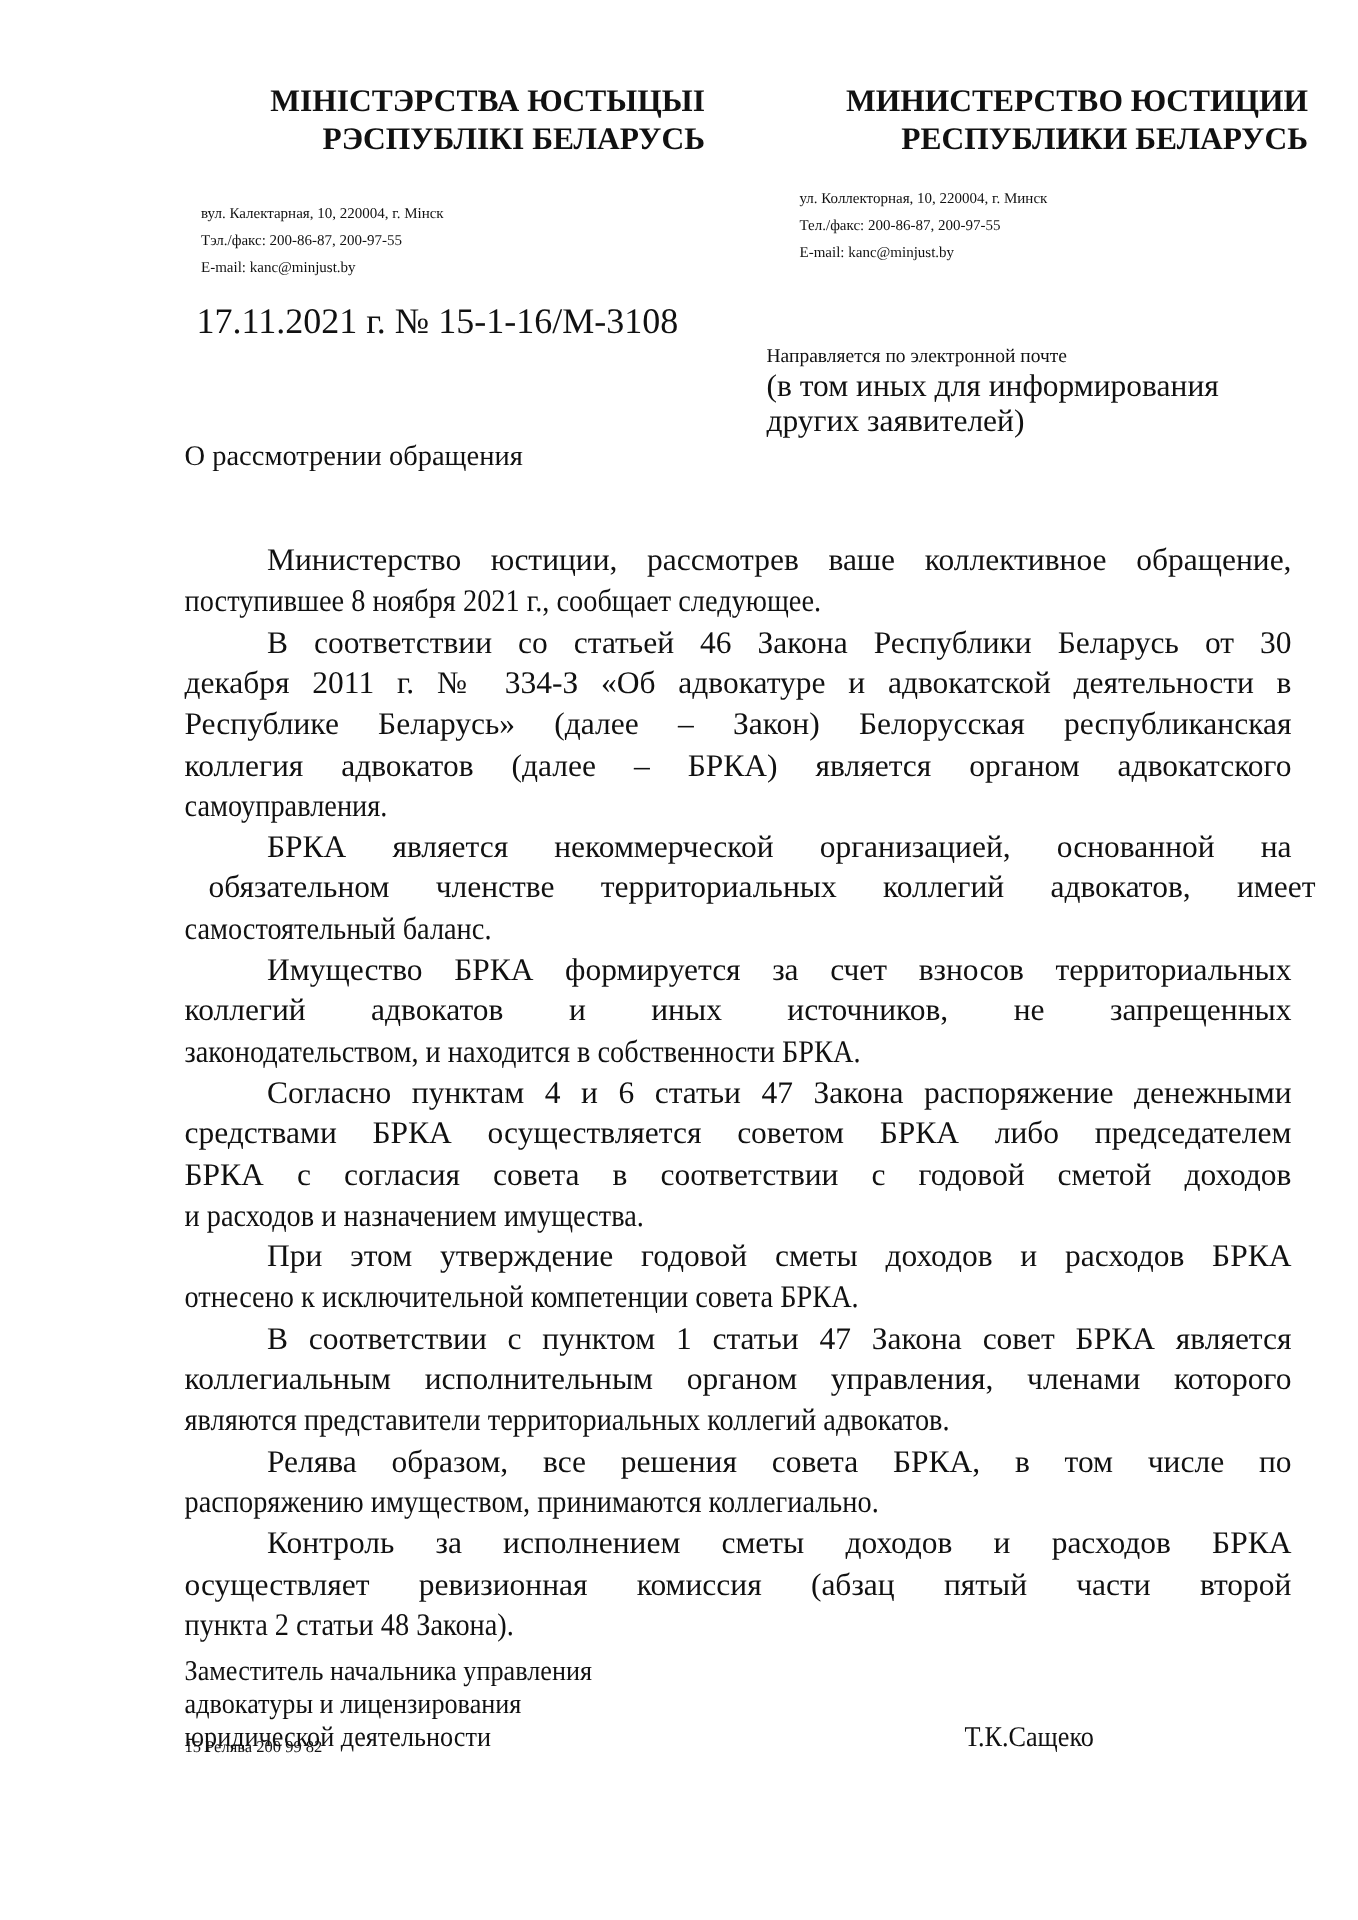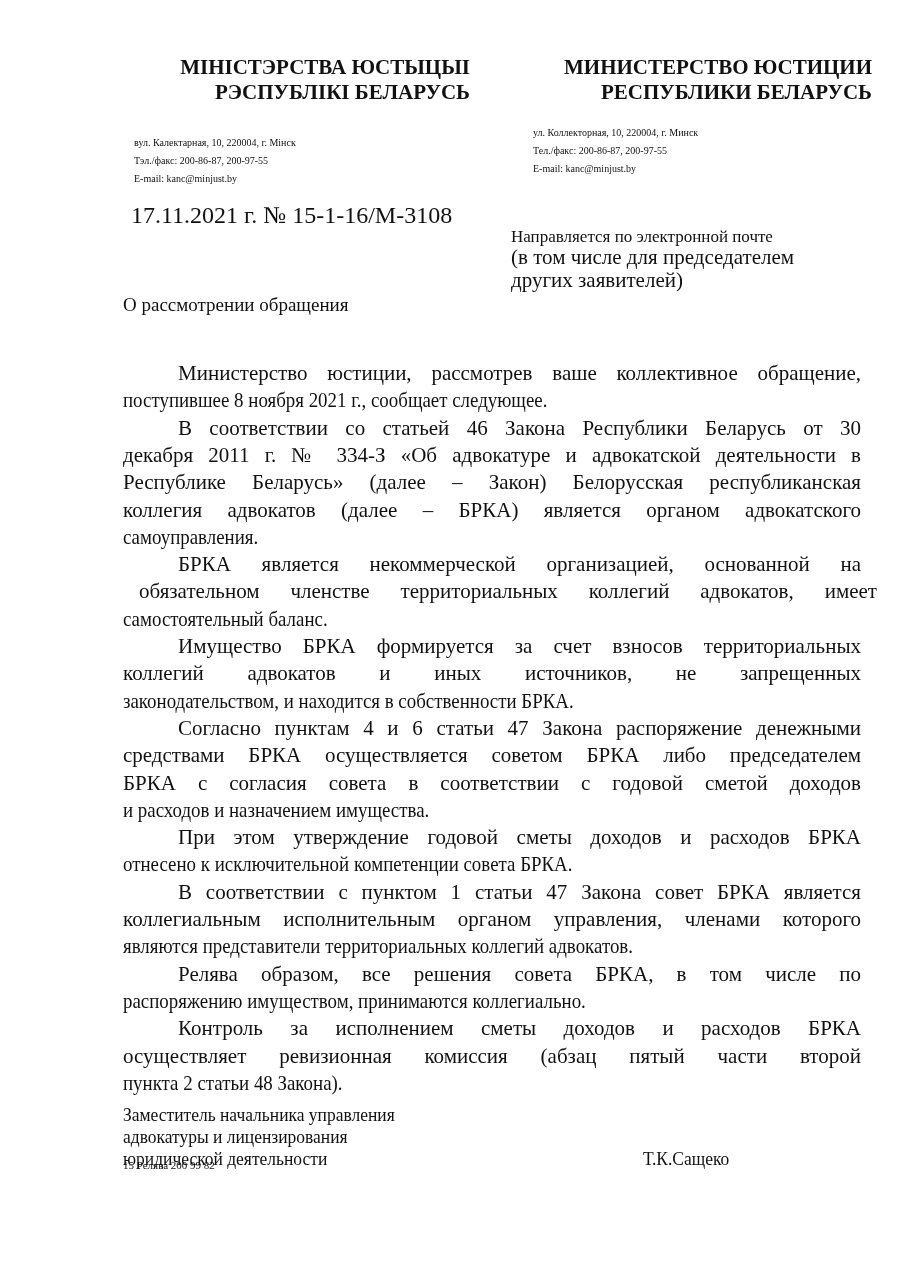--- a/index.html
+++ b/index.html
@@ -1,21 +1,21 @@
 <!DOCTYPE html>
 <html><head>
 <meta charset="utf-8">
 <style>
   html, body { margin: 0; padding: 0; background: #ffffff; }
   body { width: 905px; height: 1280px; position: relative; overflow: hidden; color: #111; font-family: "Liberation Serif", "DejaVu Serif", serif; }
   .abs { position: absolute; }
   .hdr-title { font-weight: bold; font-size: 21px; line-height: 25px; text-align: right; letter-spacing: 0; }
   .hdr-addr { font-size: 10px; line-height: 18px; }
   .refno { font-size: 24px; }
-  .via-small { font-size: 17px; line-height: 18px; }
+  .via-small { font-size: 13px; line-height: 18px; }
   .via-big { font-size: 21px; line-height: 23px; }
   .subject { font-size: 19px; }
   .body-line { position: absolute; left: 123px; width: 738px; font-size: 21px; height: 27px; line-height: 27px; white-space: nowrap; transform-origin: left top; }
   .jline { text-align: justify; text-align-last: justify; white-space: normal; }
   .ind { left: 178px; width: 683px; }
   .sig { font-size: 19px; line-height: 22px; transform: scaleX(0.92); transform-origin: left top; }
   .small-note { font-size: 11px; }
 </style>
 </head>
 <body>
@@ -37,21 +37,21 @@
 <div class="abs hdr-addr" style="left:533px; top:124px;">
   <div>ул. Коллекторная, 10, 220004, г. Минск</div>
   <div>Тел./факс: 200-86-87, 200-97-55</div>
   <div>E-mail: kanc@minjust.by</div>
 </div>
 
 <div class="abs refno" style="left:131px; top:202px;">17.11.2021 г. № 15-1-16/М-3108</div>
 
 <div class="abs" style="left:511px; top:228px;">
   <div class="via-small">Направляется по электронной почте</div>
-  <div class="via-big">(в том числе для председателем</div>
+  <div class="via-big">(в том иных для информирования</div>
   <div class="via-big">других заявителей)</div>
 </div>
 
 <div class="abs subject" style="left:123px; top:294px;">О рассмотрении обращения</div>
 
 <div id="letter-body">
     <div class="body-line ind jline" style="top: 360px; white-space: normal;">Министерство юстиции, рассмотрев ваше коллективное обращение,</div>
     <div class="body-line" style="top: 387.3px; transform: scaleX(0.9);">поступившее 8 ноября 2021 г., сообщает следующее.</div>
     <div class="body-line ind jline" style="top: 414.6px; white-space: normal;">В соответствии со статьей 46 Закона Республики Беларусь от 30</div>
     <div class="body-line jline" style="top: 441.9px; white-space: normal;">декабря 2011 г. № 334-З «Об адвокатуре и адвокатской деятельности в</div>

